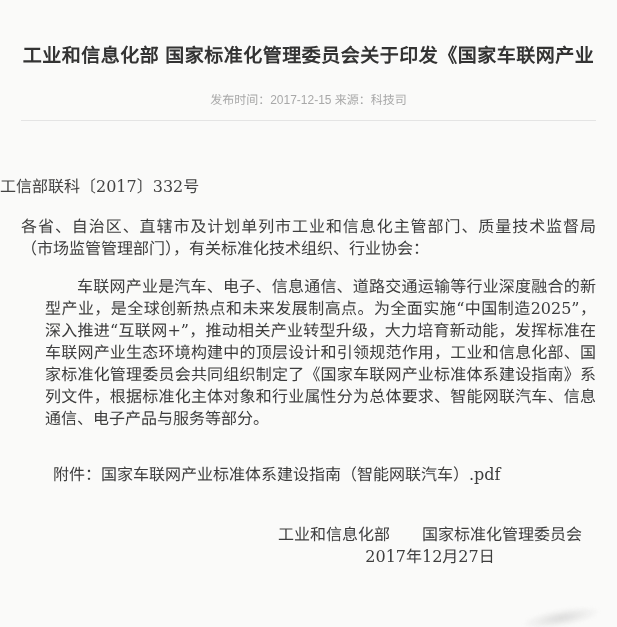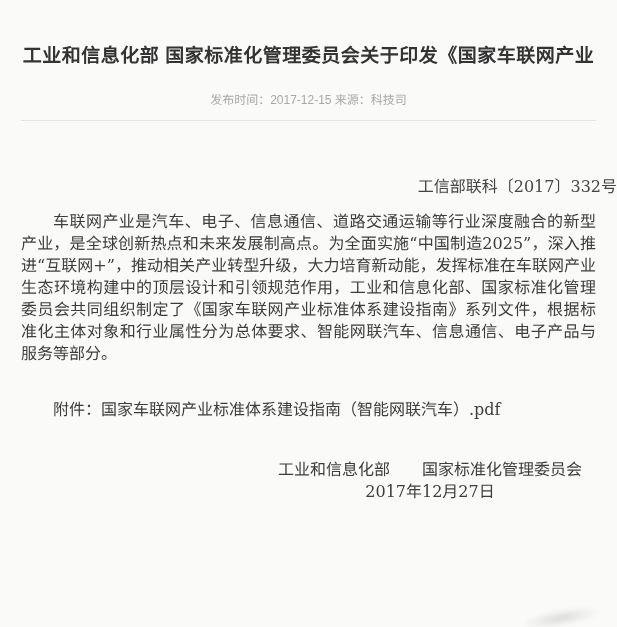--- a/index.html
+++ b/index.html
@@ -36,35 +36,35 @@
   .meta .meta-item { display: inline-block; }
   .meta .meta-item + .meta-item { }
   .divider {
     margin: 13px 21px 0 21px;
     border: none;
     border-top: 1px solid #e4e4e4;
     height: 0;
   }
   .doc-number {
     margin-top: 55px;
-    text-align: right;
+    text-align: left;
     font-size: 16px;
     line-height: 22px;
     color: #444444;
   }
   .body-text {
     font-size: 16px;
     line-height: 22px;
     color: #3d3d3d;
     padding: 0 21px;
     text-align: justify;
   }
   .recipients { margin-top: 18px; }
   .para { text-indent: 2em; }
-  .para-1 { margin-top: 13px; }
+  .para-1 { margin-top: 13px; margin-left: 24px; }
   .para-2 { margin-top: 6px; }
   .attachment {
     margin-top: 34px;
     padding: 0 21px;
     font-size: 16px;
     line-height: 22px;
     color: #3d3d3d;
     text-indent: 2em;
     cursor: pointer;
   }
@@ -100,20 +100,21 @@
 
   <div class="meta">
     <span class="meta-item">发布时间：2017-12-15</span>
     <span class="meta-item">来源：科技司</span>
   </div>
 
   <hr class="divider">
 
   <div class="doc-number">工信部联科〔2017〕332号</div>
 
+  <p class="body-text recipients">各省、自治区、直辖市及计划单列市工业和信息化主管部门、质量技术监督局（市场监管管理部门），有关标准化技术组织、行业协会：</p>
 
   <p class="body-text para para-1">车联网产业是汽车、电子、信息通信、道路交通运输等行业深度融合的新型产业，是全球创新热点和未来发展制高点。为全面实施“中国制造2025”，深入推进“互联网+”，推动相关产业转型升级，大力培育新动能，发挥标准在车联网产业生态环境构建中的顶层设计和引领规范作用，工业和信息化部、国家标准化管理委员会共同组织制定了《国家车联网产业标准体系建设指南》系列文件，根据标准化主体对象和行业属性分为总体要求、智能网联汽车、信息通信、电子产品与服务等部分。</p>
 
 
   <div class="attachment">附件：国家车联网产业标准体系建设指南（智能网联汽车）.pdf</div>
 
   <div class="signature-block">
     <span class="sig-line">工业和信息化部　　国家标准化管理委员会</span>
     <span class="sig-line">2017年12月27日</span>
   </div>

